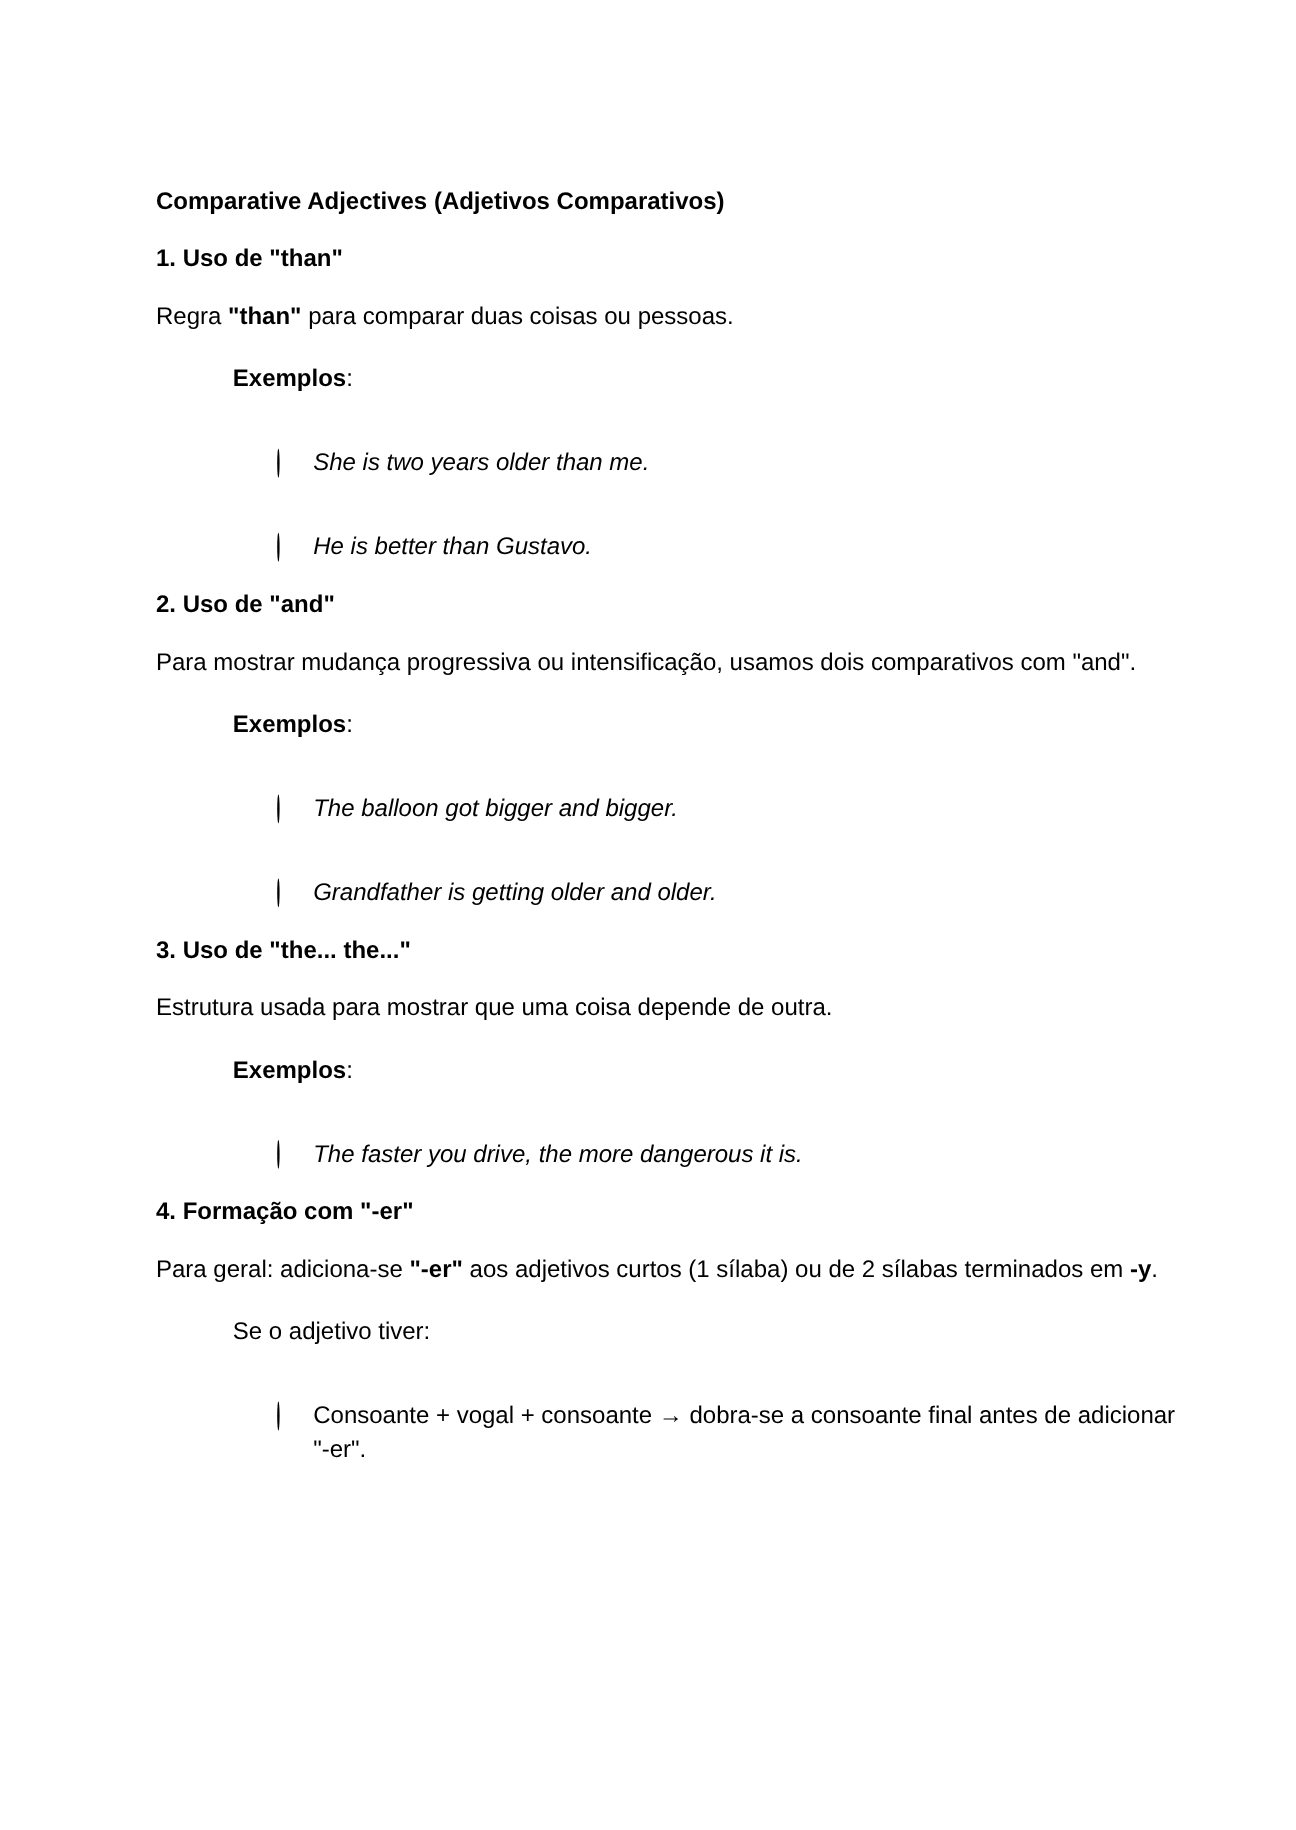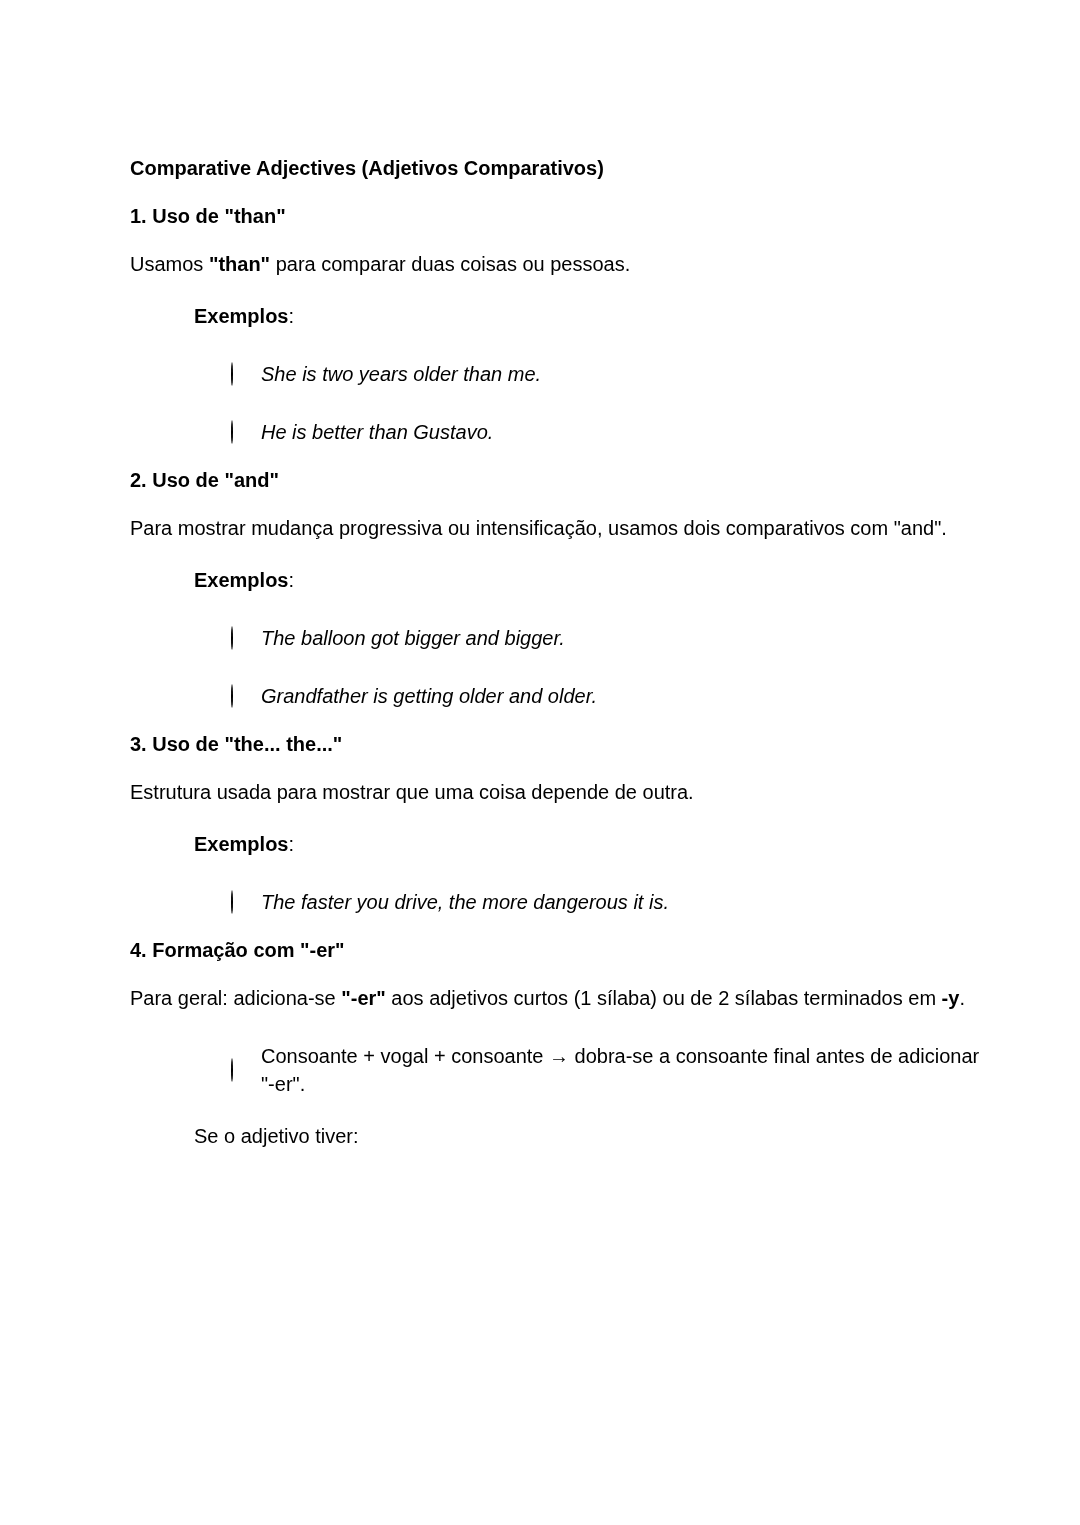--- a/index.html
+++ b/index.html
@@ -25,26 +25,26 @@
     margin: 0;
   }
   .sec-heading { margin-top: 20px; }
   .para { margin: 20px 0 0 0; }
   .b { font-weight: 700; }
   .i { font-style: italic; }
 
   
   .li {
     display: flex;
-    align-items: center;
+    align-items: flex-start;
   }
   .li-l1 { margin-left: 36px; }
   .li-l2 { margin-left: 101px; }
   .li-first { margin-top: 24px; }
-  .li-next  { margin-top: 30px; }
+  .li-next  { margin-top: 42px; }
   .marker {
     flex: 0 0 auto;
     box-sizing: border-box;
   }
   .li-l1 .marker {
     width: 28px;
   }
   .li-l2 .marker {
     width: 30px;
   }
@@ -64,21 +64,21 @@
   .li-text { flex: 1 1 auto; }
 </style>
 </head>
 <body>
 
 <div class="page">
 
   <div class="doc-title">Comparative Adjectives (Adjetivos Comparativos)</div>
 
   <div class="sec-heading">1. Uso de "than"</div>
-  <div class="para"><span>Usamos </span><span class="b">"than"</span><span> para comparar duas coisas ou pessoas.</span></div>
+  <div class="para"><span>Regra </span><span class="b">"than"</span><span> para comparar duas coisas ou pessoas.</span></div>
 
   <div class="li li-l1 li-first">
     <span class="marker"><span class="dot"></span></span>
     <span class="li-text"><span class="b">Exemplos</span><span>:</span></span>
   </div>
   <div class="li li-l2 li-next">
     <span class="marker"><span class="circle"></span></span>
     <span class="li-text i">She is two years older than me.</span>
   </div>
   <div class="li li-l2 li-next">
@@ -110,22 +110,22 @@
     <span class="li-text"><span class="b">Exemplos</span><span>:</span></span>
   </div>
   <div class="li li-l2 li-next">
     <span class="marker"><span class="circle"></span></span>
     <span class="li-text i">The faster you drive, the more dangerous it is.</span>
   </div>
 
   <div class="sec-heading">4. Formação com "-er"</div>
   <div class="para"><span>Para geral: adiciona-se </span><span class="b">"-er"</span><span> aos adjetivos curtos (1 sílaba) ou de 2 sílabas terminados em </span><span class="b">-y</span><span>.</span></div>
 
+  <div class="li li-l1 li-first">
+    <span class="marker"><span class="dot"></span></span>
+    <span class="li-text">Se o adjetivo tiver:</span>
+  </div>
   <div class="li li-l2 li-next">
     <span class="marker"><span class="circle"></span></span>
     <span class="li-text">Consoante + vogal + consoante → dobra-se a consoante final antes de adicionar "-er".</span>
-  </div>
-  <div class="li li-l1 li-first">
-    <span class="marker"><span class="dot"></span></span>
-    <span class="li-text">Se o adjetivo tiver:</span>
   </div>
 
 </div>
 
 </body></html>

